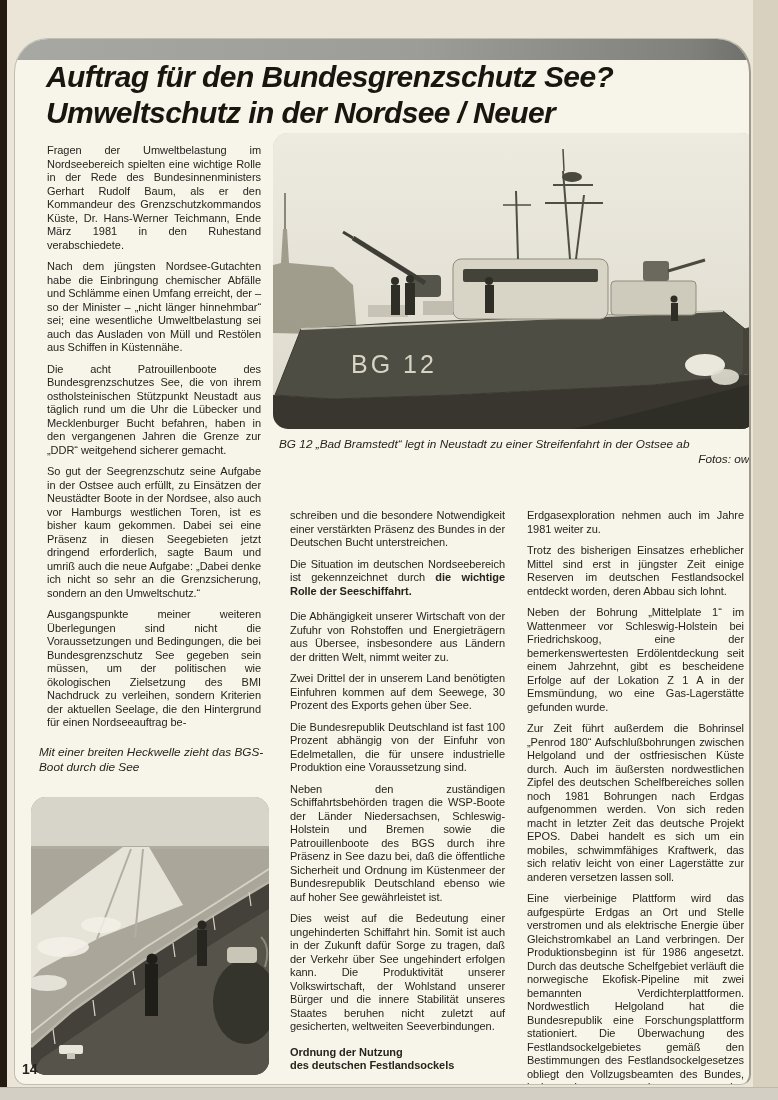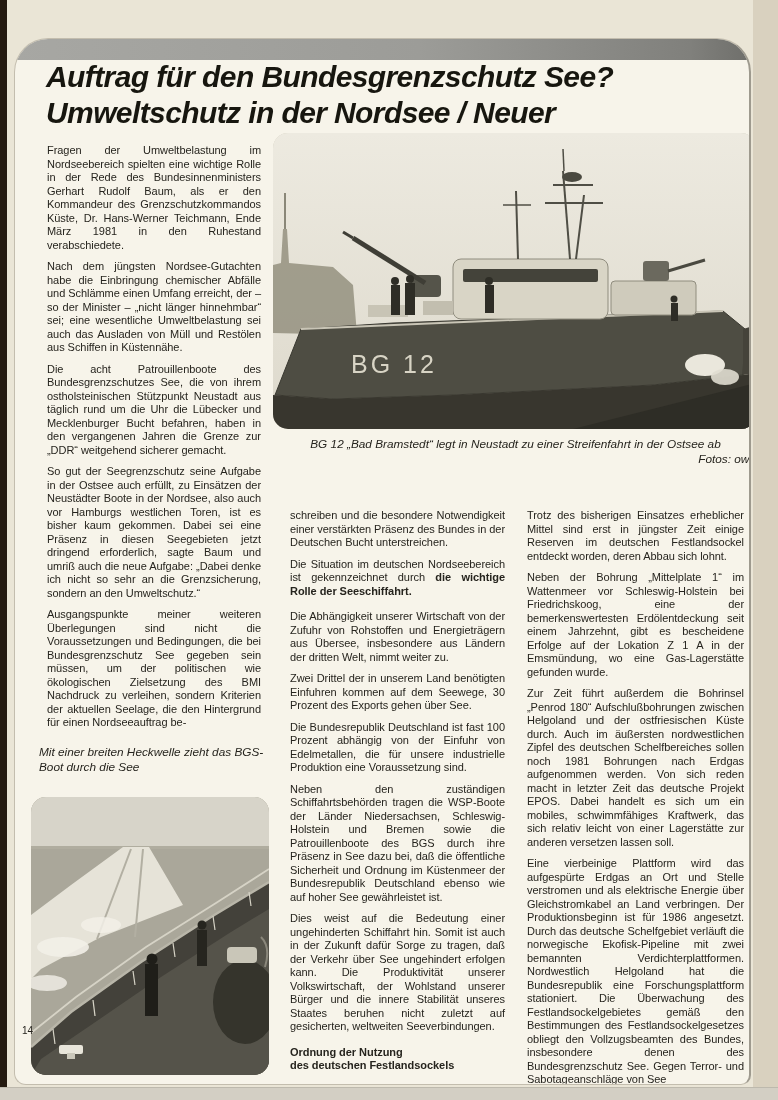--- a/index.html
+++ b/index.html
@@ -48,25 +48,25 @@
   .subhead{font-weight:bold;}
   .subhead .block{display:block;}
 
   .photo{position:absolute;border-radius:15px;overflow:hidden;box-shadow:0 0 0 1px #cdc9ba inset;text-align:right;}
   .photo svg{display:block;}
   .photo-ship{left:258px;top:94px;width:483px;height:296px;}
   .photo-wake{left:16px;top:758px;width:238px;height:278px;}
 
   .ship-caption{position:absolute;left:264px;top:398px;width:473px;}
   .cap{font-style:italic;font-size:11.8px;line-height:14.5px;color:#26241e;}
-  .ship-caption .cap{display:block;text-align:center;}
+  .ship-caption .cap{display:block;}
   .ship-caption .credit{display:block;text-align:right;font-style:italic;font-size:11.8px;line-height:14.5px;color:#26241e;}
   .wake-caption{position:absolute;left:24px;top:706px;width:226px;}
 
-  .pagenum{position:absolute;left:7px;top:986px;font-size:10px;font-weight:normal;color:#26241e;}
+  .pagenum{position:absolute;left:7px;top:1022px;font-size:14px;font-weight:bold;color:#26241e;}
 </style>
 </head>
 <body>
 
 <div class="left-strip"></div>
 <div class="right-bg"></div>
 <div class="bottom-strip"></div>
 
 <div class="card">
   <div class="card-band"></div>
@@ -154,20 +154,21 @@
     <p>Neben den zuständigen Schiffahrtsbehörden tragen die WSP-Boote der Länder Niedersachsen, Schleswig-Holstein und Bremen sowie die Patrouillenboote des BGS durch ihre Präsenz in See dazu bei, daß die öffentliche Sicherheit und Ordnung im Küstenmeer der Bundesrepublik Deutschland ebenso wie auf hoher See gewährleistet ist.</p>
     <p>Dies weist auf die Bedeutung einer ungehinderten Schiffahrt hin. Somit ist auch in der Zukunft dafür Sorge zu tragen, daß der Verkehr über See ungehindert erfolgen kann. Die Produktivität unserer Volkswirtschaft, der Wohlstand unserer Bürger und die innere Stabilität unseres Staates beruhen nicht zuletzt auf gesicherten, weltweiten Seeverbindungen.</p>
     <p class="subhead gap">
       <span class="block">Ordnung der Nutzung</span>
       <span class="block">des deutschen Festlandsockels</span>
     </p>
     <p class="gap">Die Offshore-Aktivitäten im deutschen Nordseesektor hinsichtlich der Erdöl- und</p>
   </div>
 
   <div class="col col3 bodytext">
+    <p>Erdgasexploration nehmen auch im Jahre 1981 weiter zu.</p>
     <p>Trotz des bisherigen Einsatzes erheblicher Mittel sind erst in jüngster Zeit einige Reserven im deutschen Festlandsockel entdeckt worden, deren Abbau sich lohnt.</p>
     <p>Neben der Bohrung „Mittelplate 1“ im Wattenmeer vor Schleswig-Holstein bei Friedrichskoog, eine der bemerkenswertesten Erdölentdeckung seit einem Jahrzehnt, gibt es bescheidene Erfolge auf der Lokation Z 1 A in der Emsmündung, wo eine Gas-Lagerstätte gefunden wurde.</p>
     <p>Zur Zeit führt außerdem die Bohrinsel „Penrod 180“ Aufschlußbohrungen zwischen Helgoland und der ostfriesischen Küste durch. Auch im äußersten nordwestlichen Zipfel des deutschen Schelfbereiches sollen noch 1981 Bohrungen nach Erdgas aufgenommen werden. Von sich reden macht in letzter Zeit das deutsche Projekt EPOS. Dabei handelt es sich um ein mobiles, schwimmfähiges Kraftwerk, das sich relativ leicht von einer Lagerstätte zur anderen versetzen lassen soll.</p>
     <p>Eine vierbeinige Plattform wird das aufgespürte Erdgas an Ort und Stelle verstromen und als elektrische Energie über Gleichstromkabel an Land verbringen. Der Produktionsbeginn ist für 1986 angesetzt. Durch das deutsche Schelfgebiet verläuft die norwegische Ekofisk-Pipeline mit zwei bemannten Verdichterplattformen. Nordwestlich Helgoland hat die Bundesrepublik eine Forschungsplattform stationiert. Die Überwachung des Festlandsockelgebietes gemäß den Bestimmungen des Festlandsockelgesetzes obliegt den Vollzugsbeamten des Bundes, insbesondere denen des Bundesgrenzschutz See. Gegen Terror- und Sabotageanschläge von See</p>
   </div>
 
   <div class="wake-caption cap">Mit einer breiten Heckwelle zieht das BGS-Boot durch die See</div>
 
   <div class="photo photo-wake">
     <svg width="100%" height="100%" viewBox="0 0 238 278" preserveAspectRatio="none">

